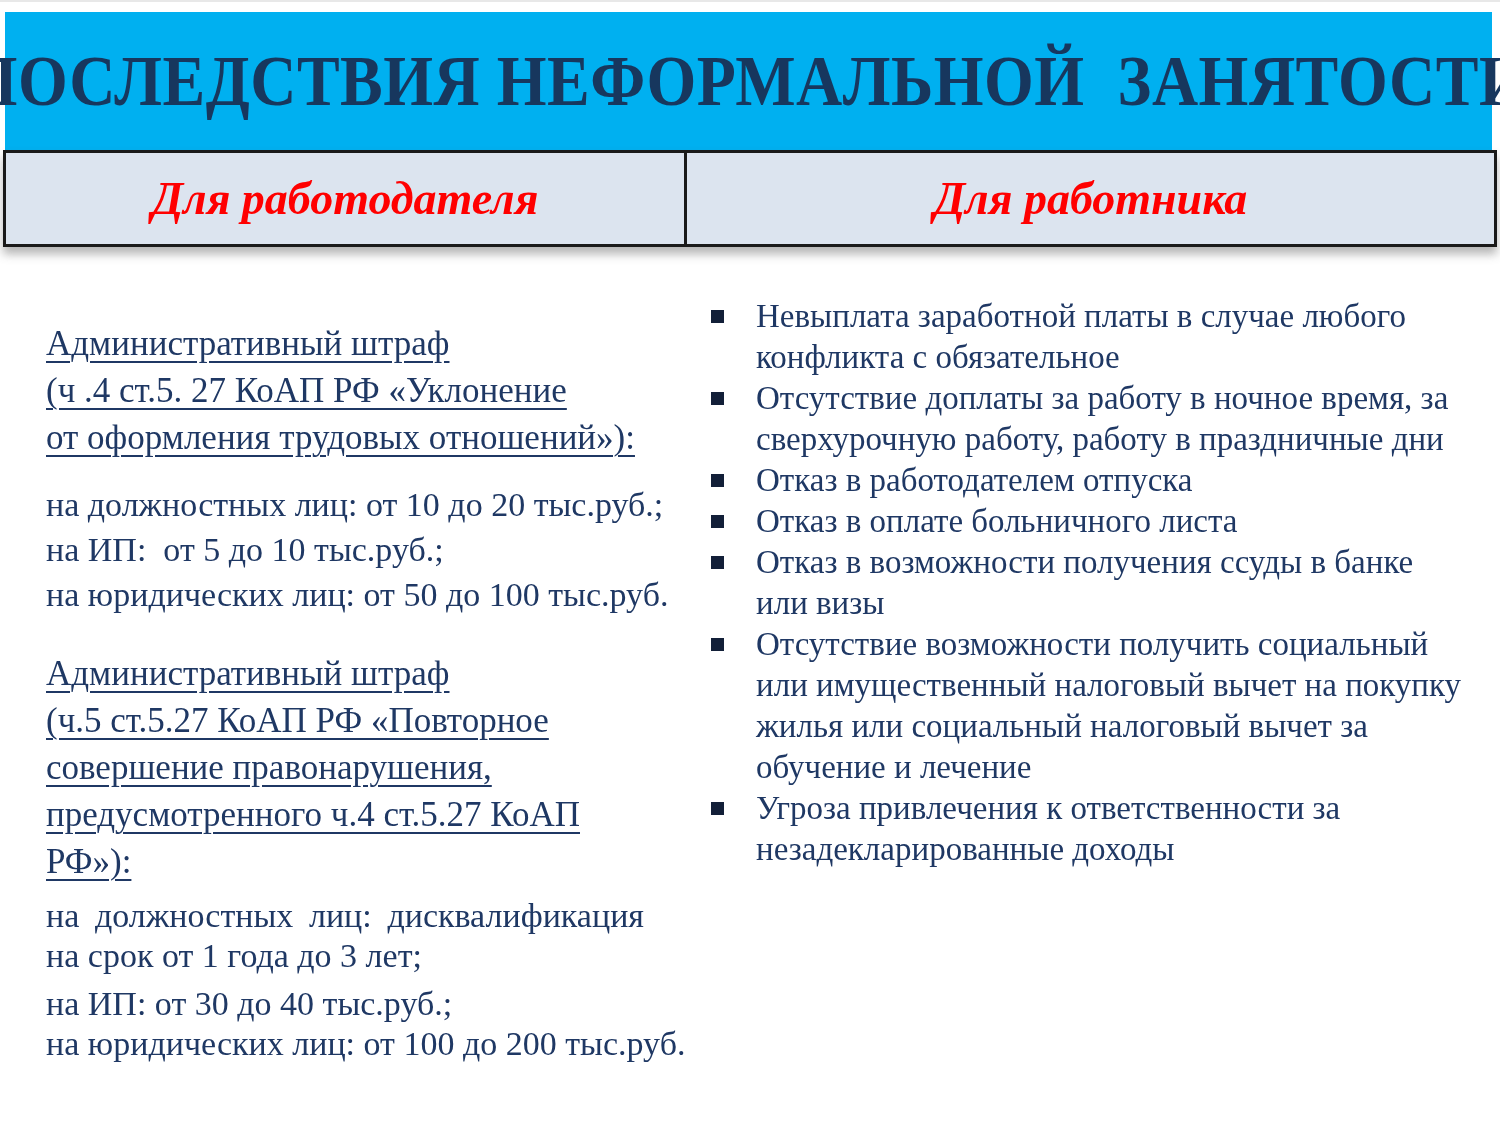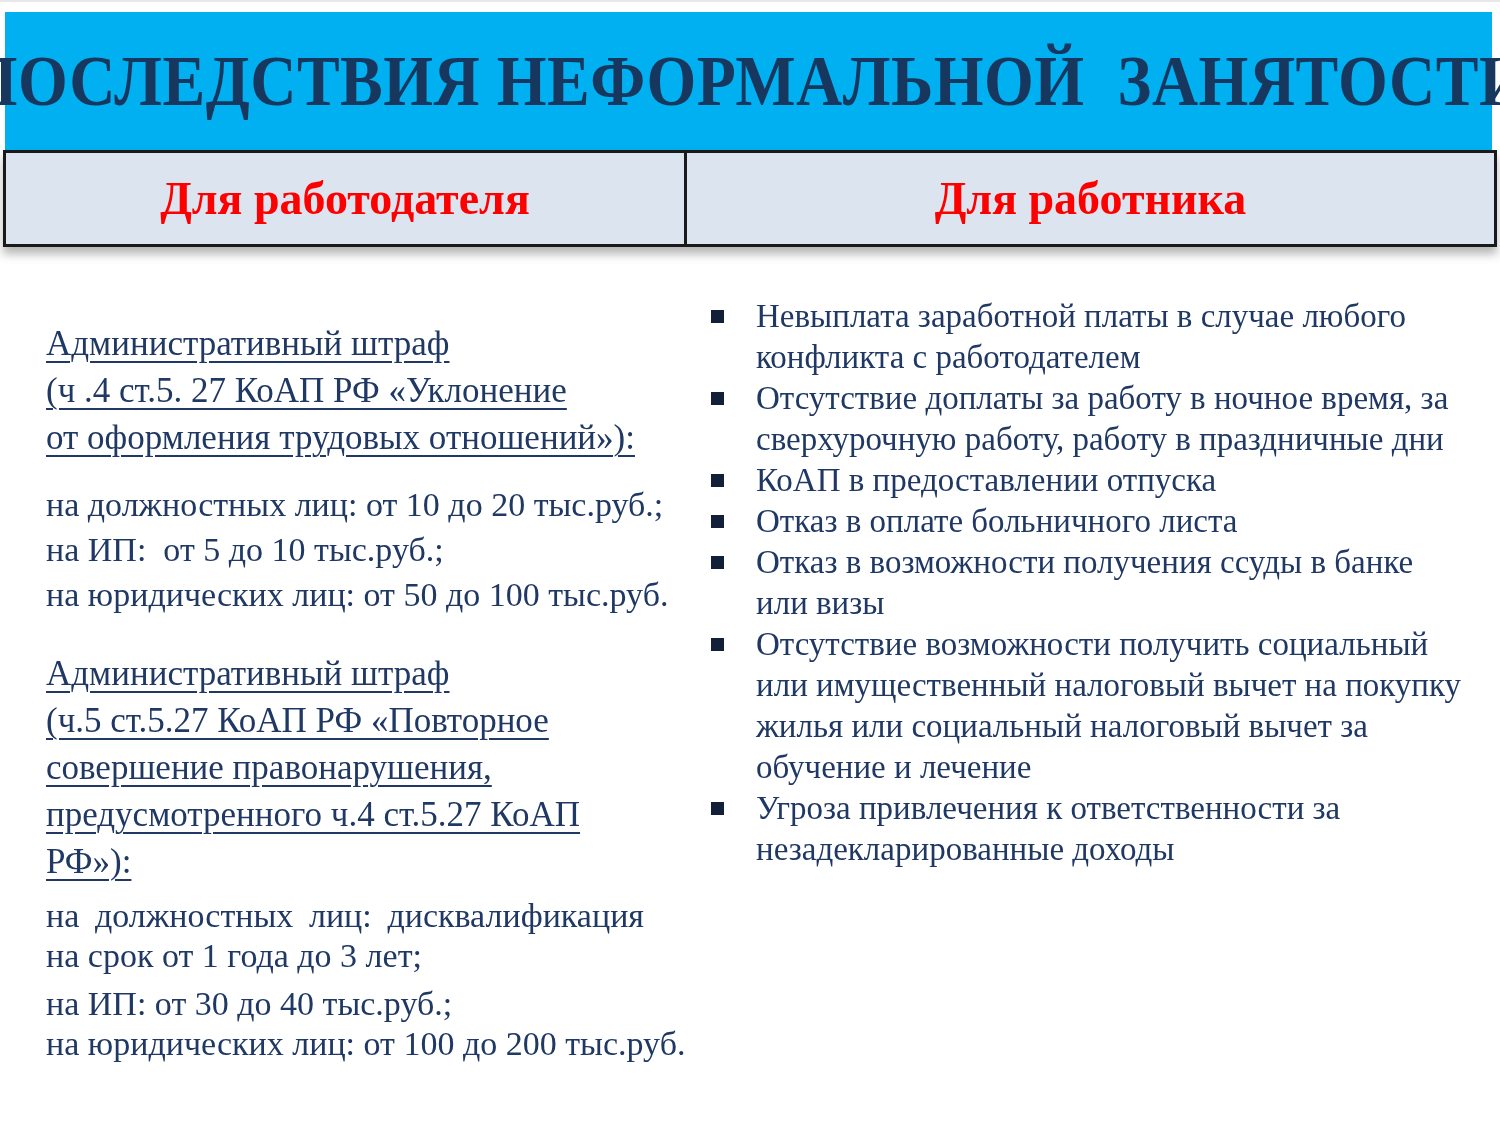--- a/index.html
+++ b/index.html
@@ -37,20 +37,21 @@
 
   
   .table-header {
     position: absolute;
     left: 3px; top: 148px;
     width: 1494px; height: 97px;
     display: flex;
     background: #DCE4EF;
     border: 3px solid #1A1A1A;
     box-shadow: 0 7px 9px rgba(90, 90, 90, 0.45);
+    font-style: italic;
   }
   .th-cell {
     display: flex;
     align-items: center;
     justify-content: center;
     color: #FF0000;
     font-weight: bold;
     font-size: 46px;
   }
   .th-left  { width: 681px; border-right: 3px solid #1A1A1A; }
@@ -143,29 +144,29 @@
     <div class="lc-lines lc-lines-bottom">
       <div class="lc-line">на ИП: от 30 до 40 тыс.руб.;</div>
       <div class="lc-line">на юридических лиц: от 100 до 200 тыс.руб.</div>
     </div>
   </section>
 
   <section class="col-right">
     <ul class="consequences">
       <li>
         <span class="bullet"></span>
-        <span>Невыплата заработной платы в случае любого конфликта с работодателем</span>
+        <span>Невыплата заработной платы в случае любого конфликта с обязательное</span>
       </li>
       <li>
         <span class="bullet"></span>
         <span>Отсутствие доплаты за работу в ночное время, за сверхурочную работу, работу в праздничные дни</span>
       </li>
       <li>
         <span class="bullet"></span>
-        <span>КоАП в предоставлении отпуска</span>
+        <span>Отказ в работодателем отпуска</span>
       </li>
       <li>
         <span class="bullet"></span>
         <span>Отказ в оплате больничного листа</span>
       </li>
       <li>
         <span class="bullet"></span>
         <span>Отказ в возможности получения ссуды в банке или визы</span>
       </li>
       <li>

